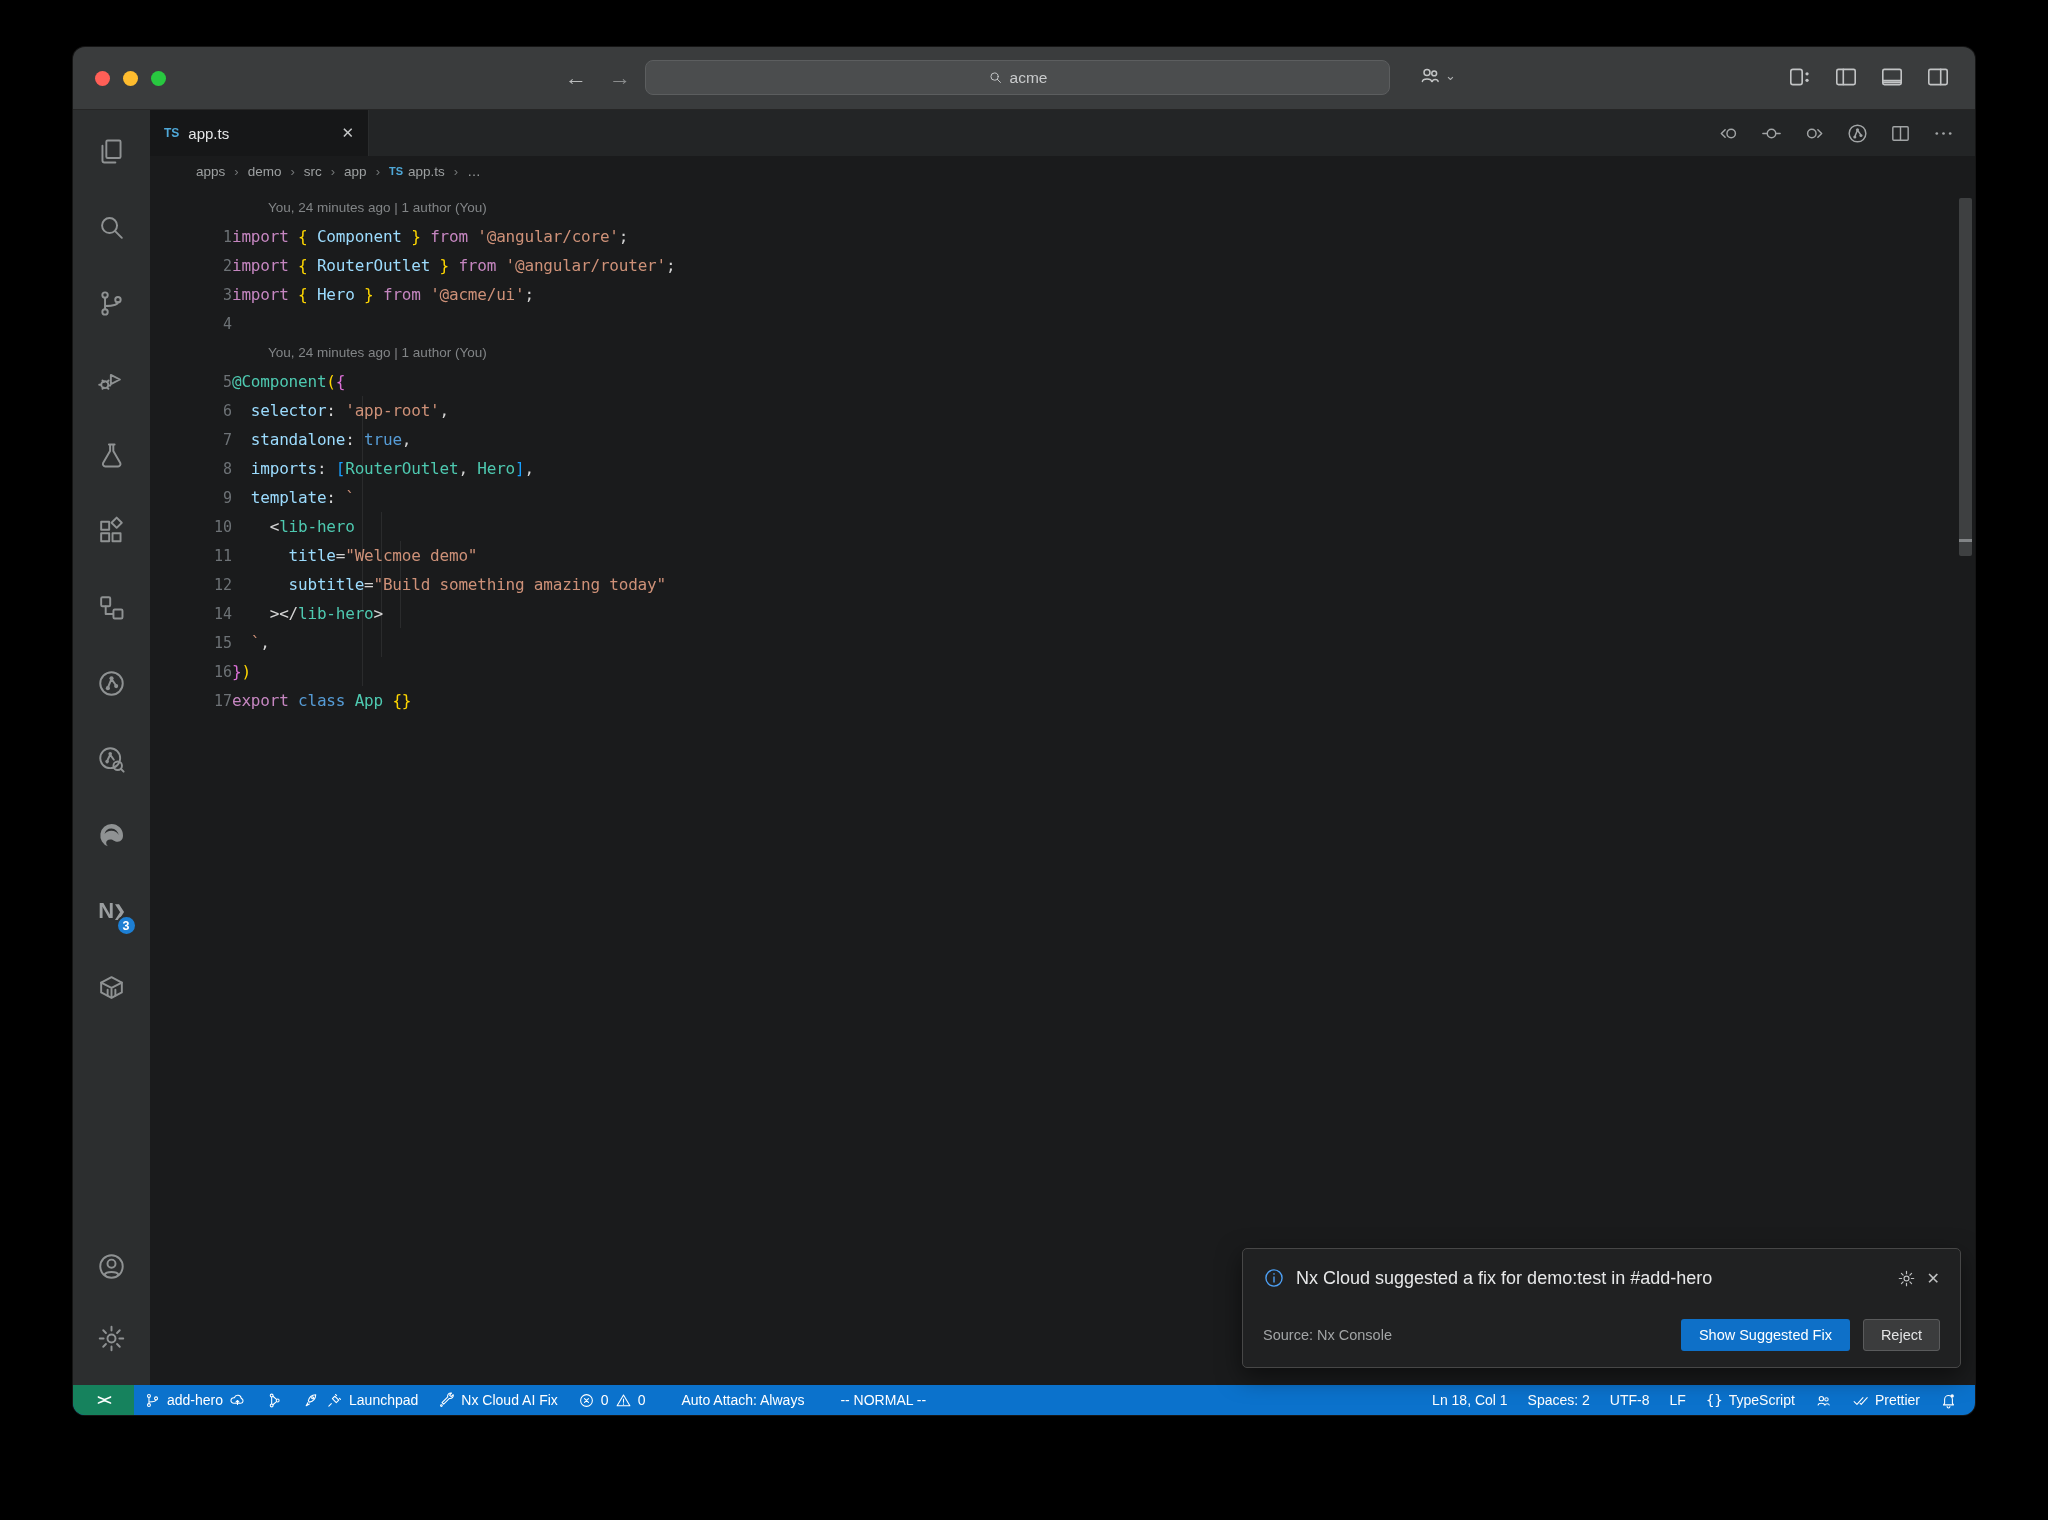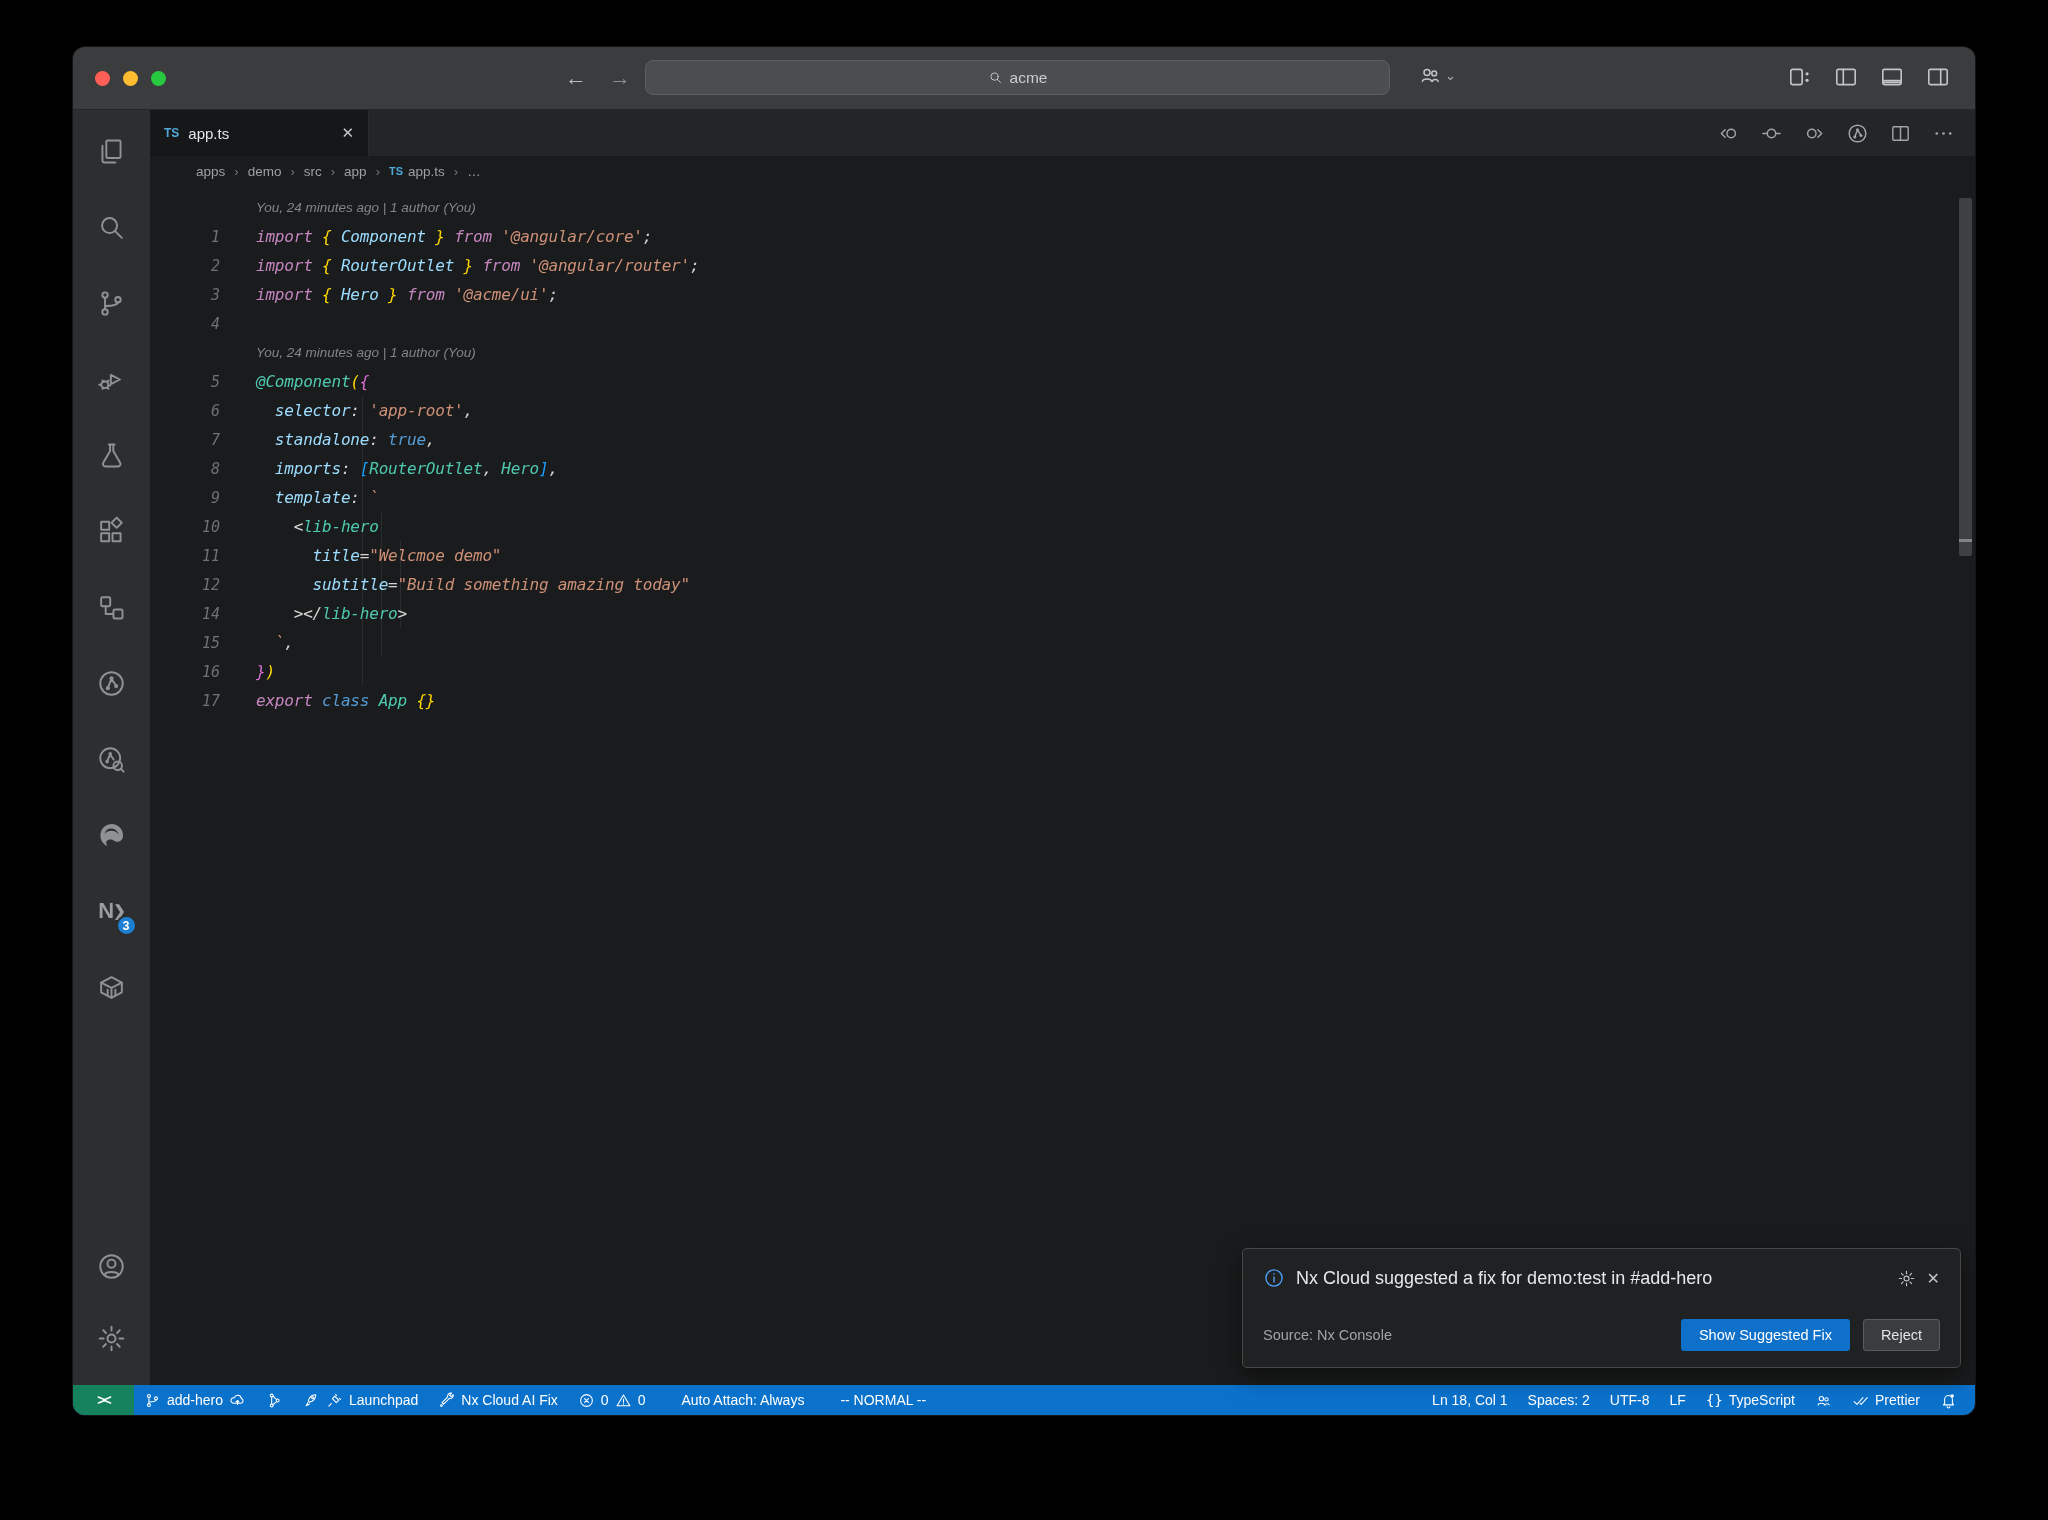--- a/index.html
+++ b/index.html
@@ -33,24 +33,24 @@
   .tab .close{color:#c6c8c9;font-size:15px;}
   .tabbar-right{margin-left:auto;display:flex;align-items:center;gap:20px;padding-right:20px;color:#a2a5a6;}
   .tabbar-right svg{width:23px;height:23px;}
   
   .breadcrumbs{height:30px;flex:none;display:flex;align-items:center;padding-left:46px;gap:9px;color:#9da0a1;font-size:13.5px;}
   .breadcrumbs .sep{color:#737677;font-size:13px;}
   .breadcrumbs .ts{color:#4fa8d8;font-weight:bold;font-size:11px;}
   .bc-item{display:flex;align-items:center;gap:5px;cursor:pointer;}
   
   .editorscroll{flex:1;position:relative;overflow:hidden;}
-  .rows{position:absolute;left:0;top:7px;right:0;font-style:italic;}
+  .rows{position:absolute;left:12px;top:7px;right:0;}
   .row{height:29px;display:flex;align-items:center;font-family:"DejaVu Sans Mono",monospace;font-size:16px;}
   .row .ln{flex:none;width:70px;text-align:right;color:#6d7276;font-size:15px;}
-  .row .code{margin-left:36px;white-space:pre;letter-spacing:-0.2px;}
+  .row .code{white-space:pre;letter-spacing:-0.2px;}
   .row.blame{padding-left:106px;color:#828587;font-family:"Liberation Sans",sans-serif;font-size:13.5px;box-sizing:border-box;}
   .row.current{background:rgba(255,255,255,0.025);border-top:1px solid rgba(140,140,140,.28);border-bottom:1px solid rgba(140,140,140,.28);box-sizing:border-box;}
   .cursorblock{display:inline-block;width:9px;height:21px;background:#bbbec0;vertical-align:middle;}
   .guide{position:absolute;width:1px;background:rgba(255,255,255,0.07);}
   .vscroll{position:absolute;right:3px;width:13px;border-radius:2px;background:#434546;opacity:.9;}
   .vscroll .mark{position:absolute;left:0;right:0;height:3px;background:#8d9092;}
   
   .toast{position:absolute;right:14px;bottom:47px;width:719px;height:120px;background:#202122;border:1px solid #474747;border-radius:5px;box-shadow:0 8px 24px rgba(0,0,0,.5);z-index:5;padding:18px 20px 16px 20px;box-sizing:border-box;display:flex;flex-direction:column;justify-content:space-between;}
   .toast-top{display:flex;align-items:center;gap:11px;}
   .toast-title{color:#e7e8e9;font-size:18px;flex:1;}

